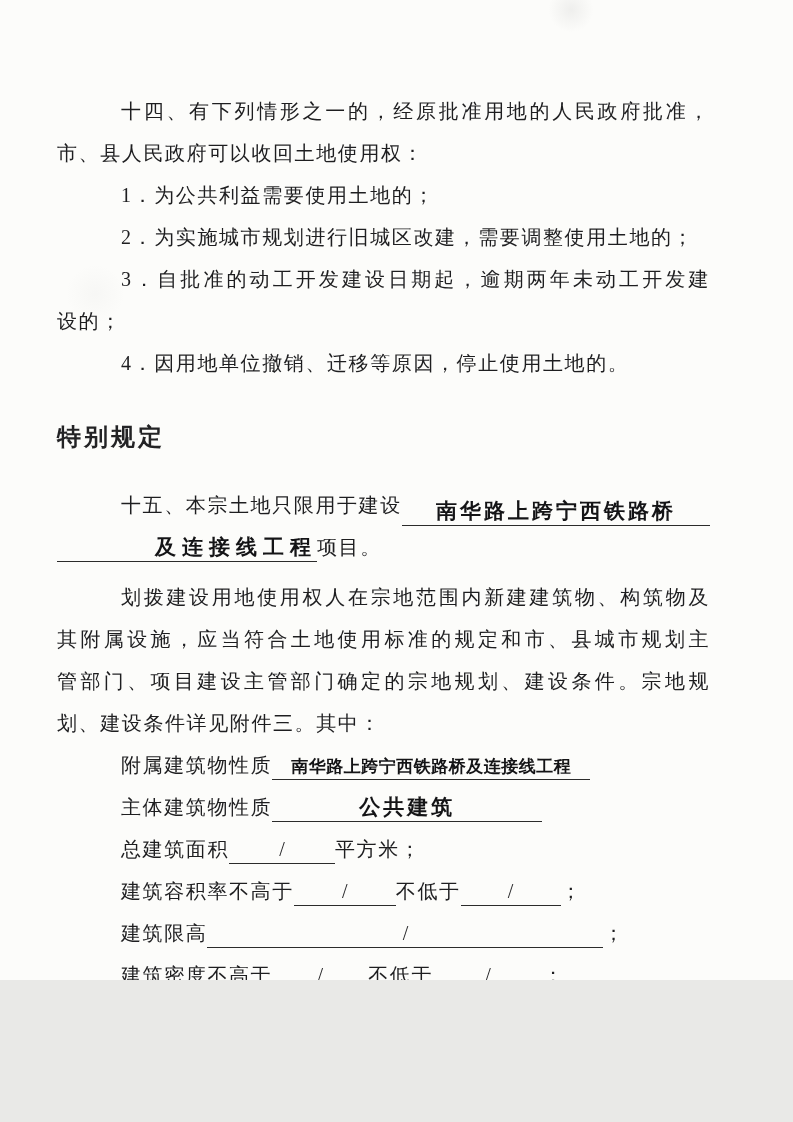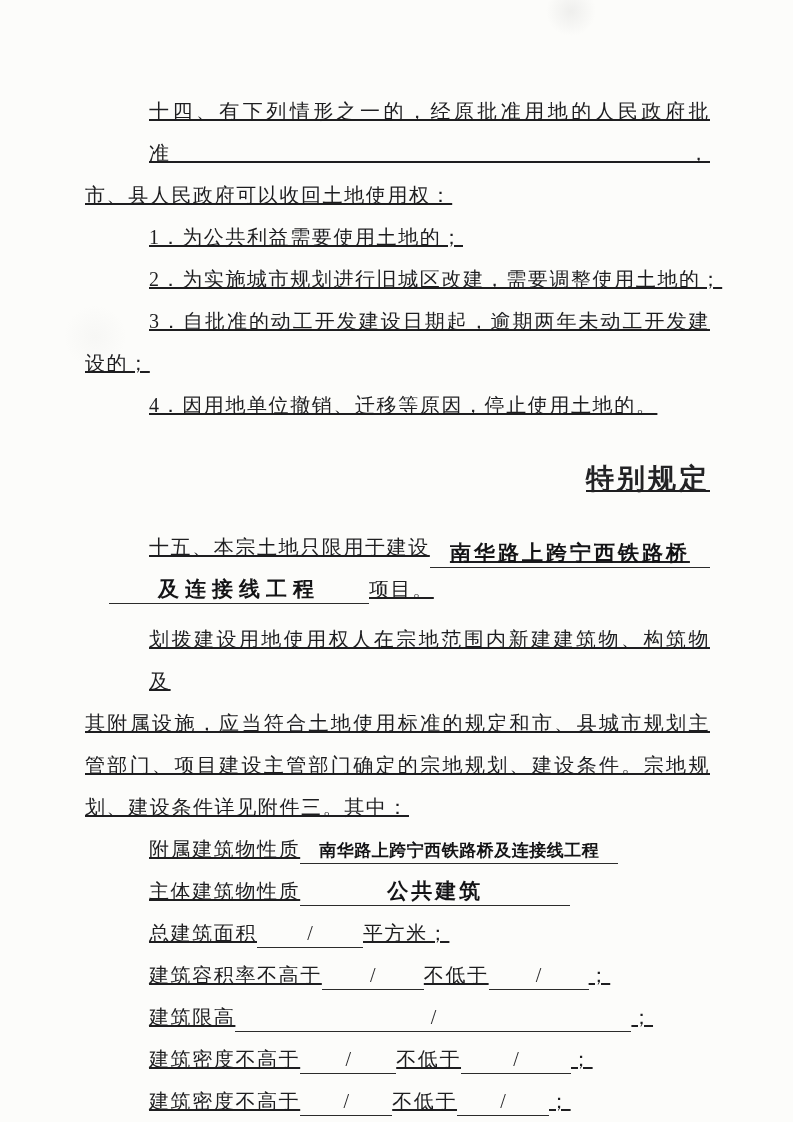--- a/index.html
+++ b/index.html
@@ -3,51 +3,50 @@
 <meta charset="utf-8">
 <style>
   html,body { margin:0; padding:0; }
   body {
     width: 793px; height: 1122px;
     background: #e9e9e7;
     font-family: "Liberation Serif", "DejaVu Serif", serif;
   }
   .page {
     position: relative;
-    width: 793px; height: 1122px;
+    width: 793px; height: 980px;
     box-sizing: border-box;
-    padding: 90px 83px 0 85px;
+    padding: 90px 83px 0 57px;
     background:
       radial-gradient(circle at 72% 1%, rgba(120,120,120,0.10) 0, rgba(120,120,120,0) 2%),
       radial-gradient(circle at 12% 30%, rgba(150,150,150,0.05) 0, rgba(150,150,150,0) 3%),
       #fcfcfa;
     color: #1e1e20;
     overflow: hidden;
-    text-decoration: underline;
   }
   .line {
     font-size: 20px;
     letter-spacing: 1.6px;
     line-height: 42px;
     text-align: left;
     white-space: nowrap;
   }
   .stretch {
     white-space: normal;
     text-align: justify;
     text-align-last: justify;
   }
   .indent { padding-left: 64px; }
   .heading {
     margin-top: 32px;
     margin-bottom: 26px;
-    text-align: right;
+    text-align: left;
     font-family: "Liberation Sans", "DejaVu Sans", sans-serif;
     font-weight: 600;
-    font-size: 28px;
+    font-size: 24px;
     letter-spacing: 3px;
     line-height: 42px;
     color: #232325;
   }
   .para-gap { margin-top: 8px; }
   .blank {
     display: inline-block;
     height: 30px;
     line-height: 30px;
     border-bottom: 1.5px solid #2b2b2b;
@@ -56,21 +55,21 @@
     box-sizing: border-box;
   }
   .fill { font-weight: 700; color: #141416; }
   .fill-lg  { font-size: 21px; letter-spacing: 3px; }
   .fill-sp  { font-size: 21px; letter-spacing: 6px; }
   .fill-sm  { font-size: 17px; letter-spacing: 0.5px; }
   .slash { font-size: 20px; letter-spacing: 0; }
   .c15-line1 { display: flex; align-items: flex-end; }
   .c15-line1 .prefix { white-space: nowrap; }
   .c15-line1 .blank { flex: 1 1 auto; }
-  .c15-line2 .blank { width: 260px; text-align: center; margin-left: 24px; }
+  .c15-line2 .blank { width: 260px; text-align: right; }
   .fields { margin-left: 64px; }
   .w270 { width: 270px; }
   .w318 { width: 318px; }
   .w106 { width: 106px; }
   .w102 { width: 102px; }
   .w100 { width: 100px; }
   .w396 { width: 396px; }
   .w96  { width: 96px;  }
   .w110 { width: 110px; }
   .w92  { width: 92px;  }

